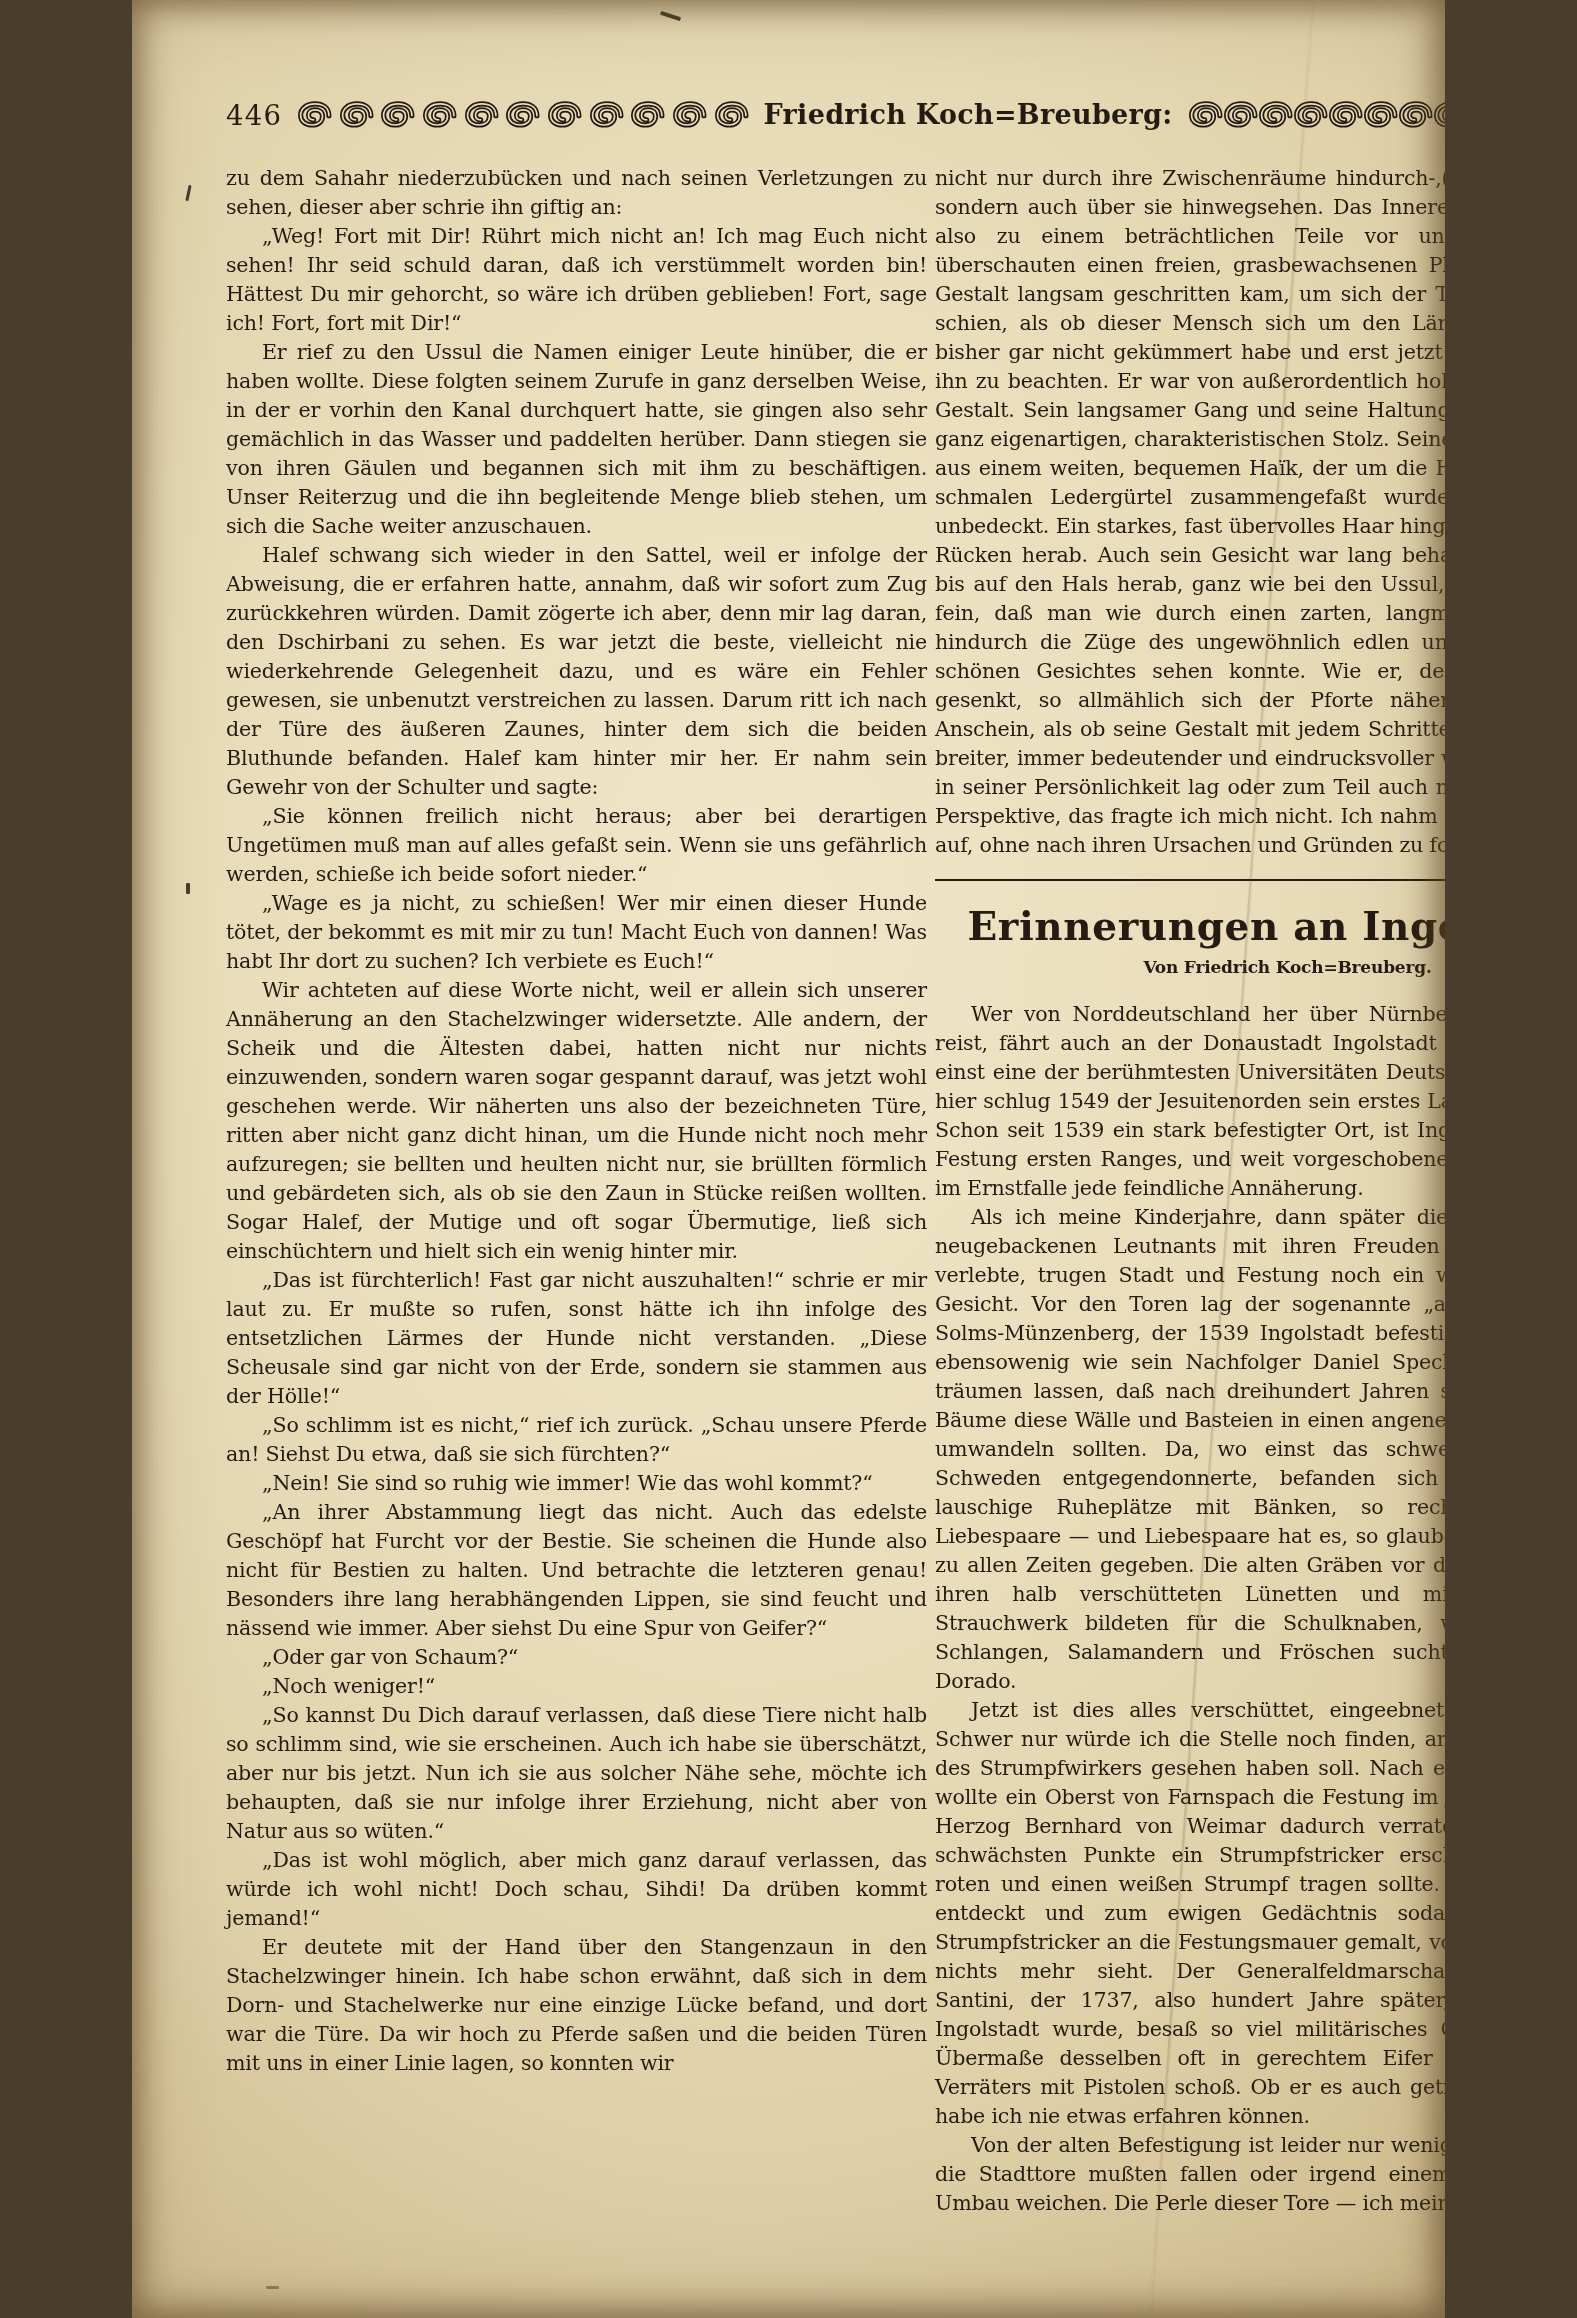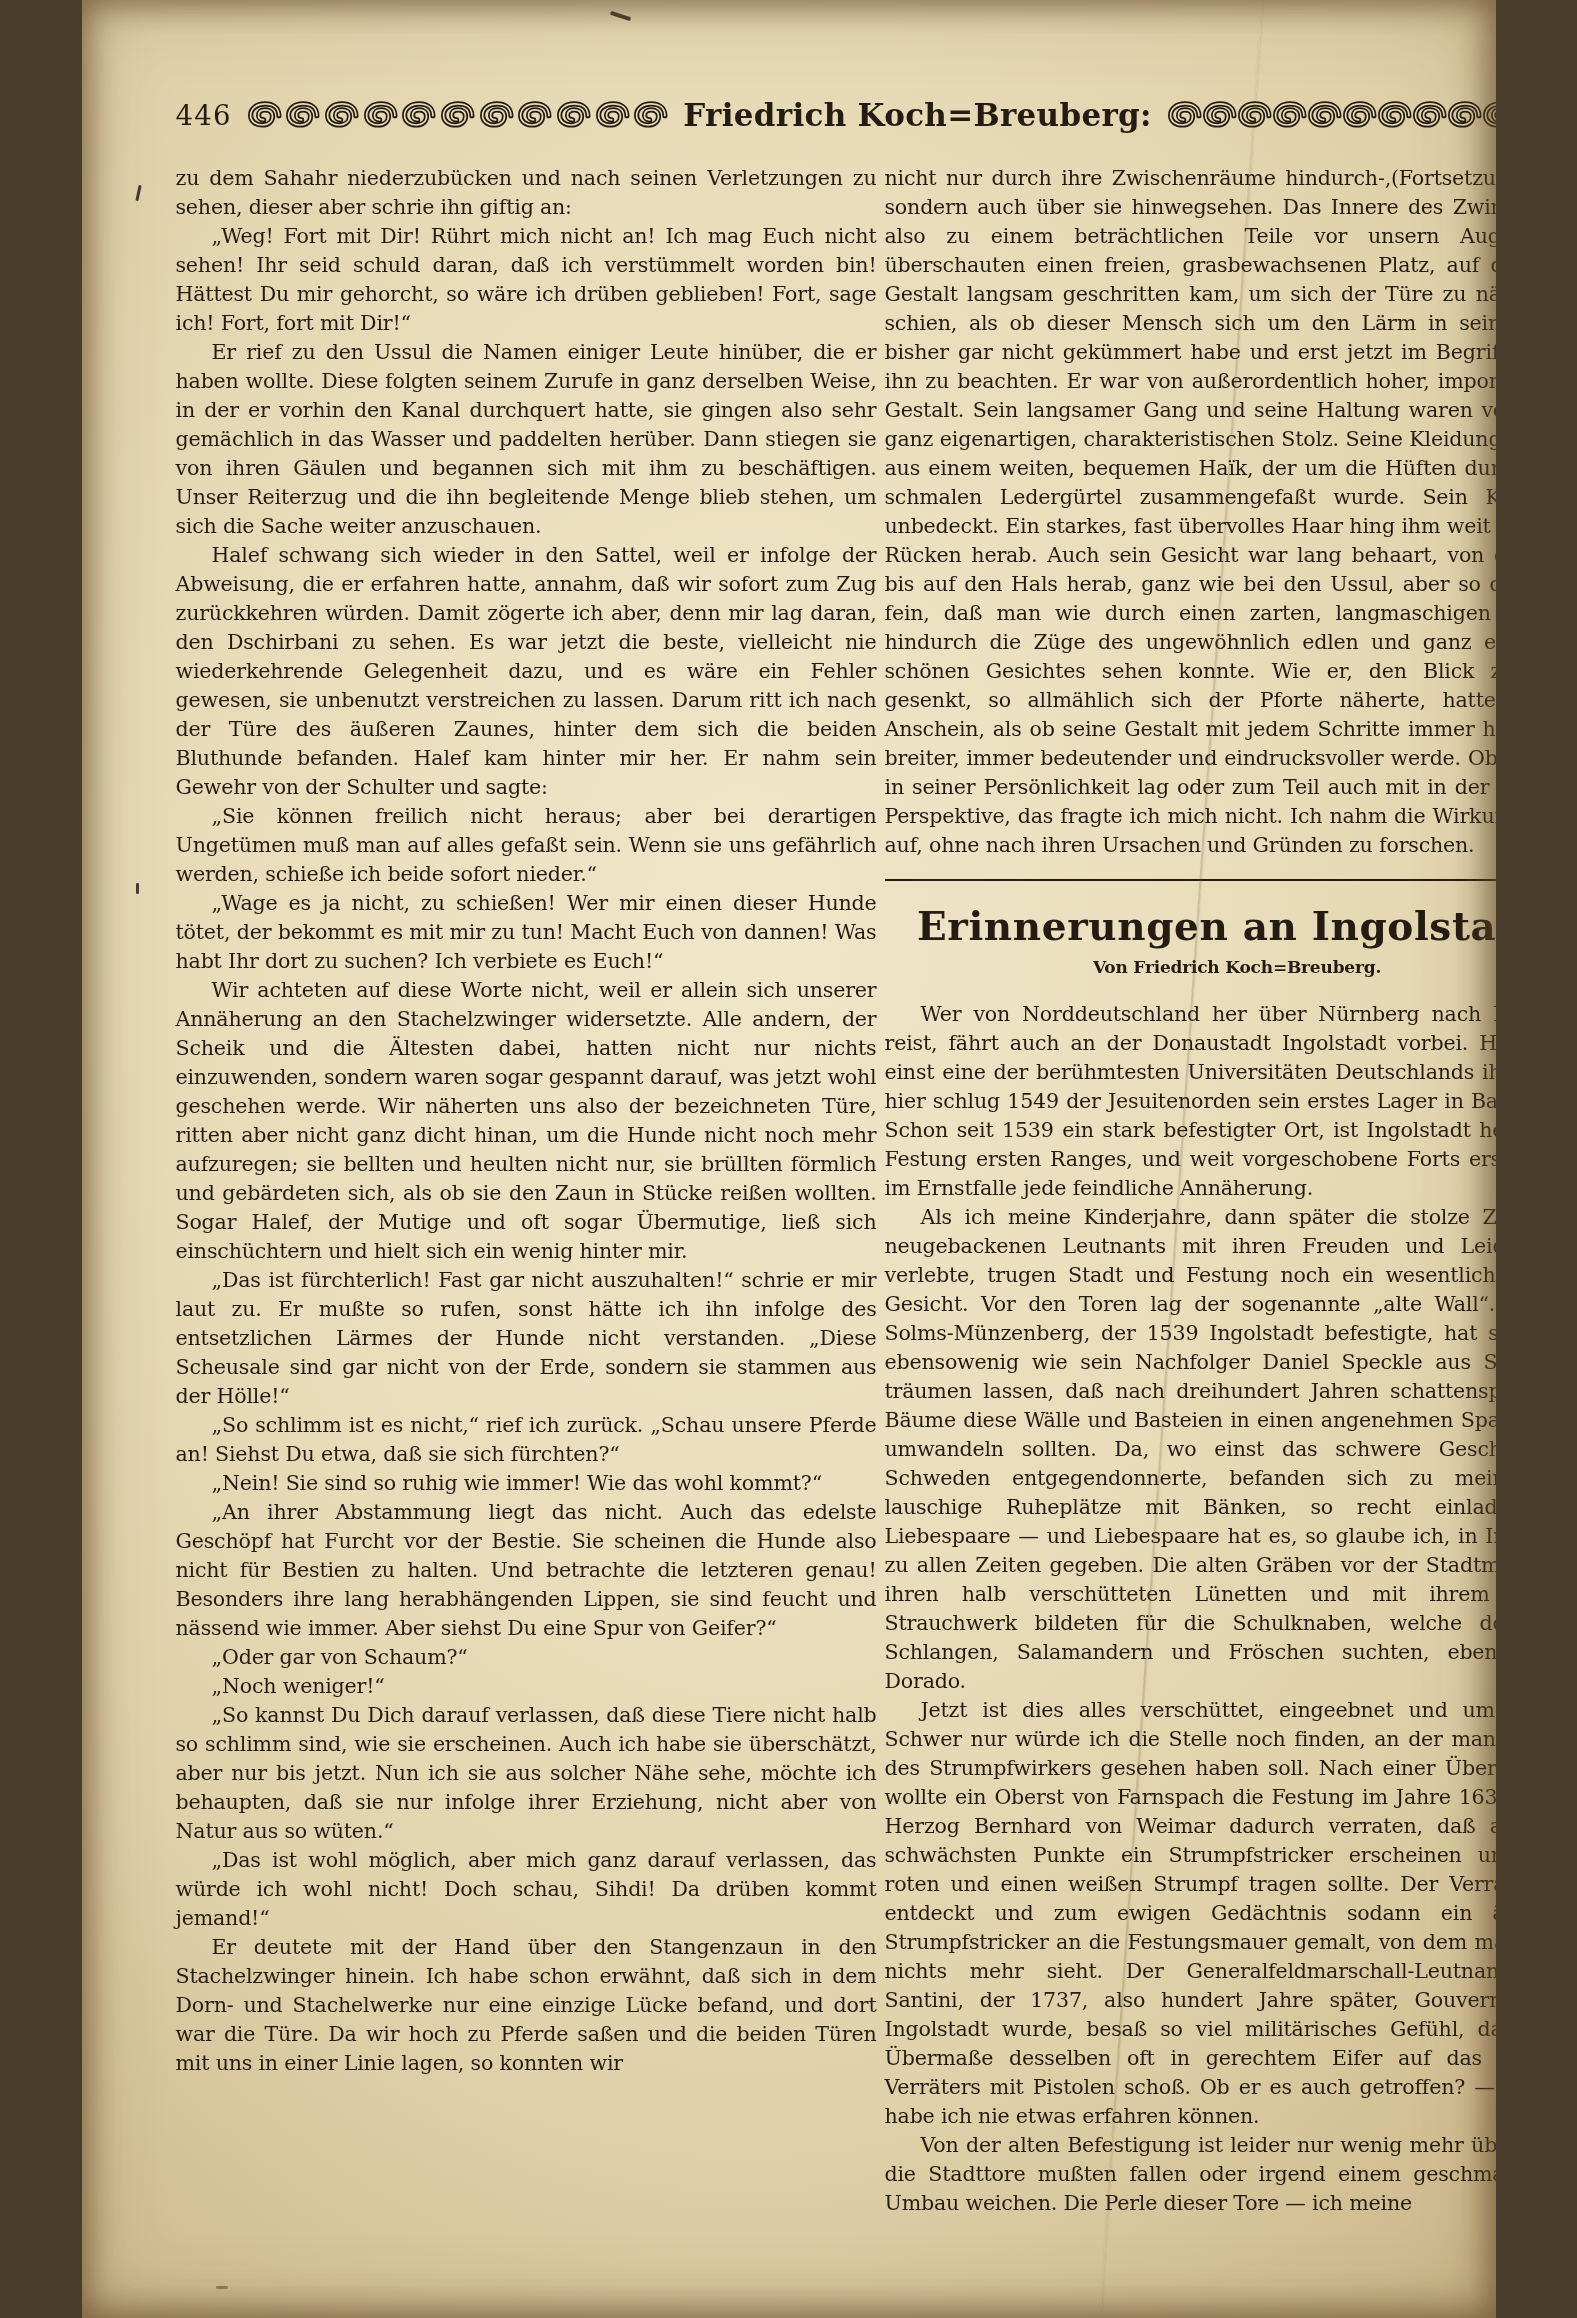--- a/index.html
+++ b/index.html
@@ -1,18 +1,18 @@
 <!DOCTYPE html>
 <html style="font-size:10px"><head>
 <meta charset="utf-8">
 <style>
   html,body{margin:0;padding:0;background:#4a3d2c;}
   .page{
     position:relative;
-    width:1414px;height:2319px;
+    width:1313px;height:2319px;
     margin:0 auto;
     background:
       radial-gradient(ellipse 1187px 1687px at 47% 40%, #f0e6c9 0%, #e9ddbb 42%, #dfd0a8 72%, #cdb88b 100%);
     font-family:"DejaVu Serif", serif;
     color:#241c12;
     overflow:hidden;
   }
   .page::after{
     content:"";position:absolute;inset:0;pointer-events:none;
     box-shadow:
@@ -22,21 +22,21 @@
       inset 0 -13.7px 34px rgba(105,80,45,.32),
       inset 0 11.2px 26px rgba(115,90,55,.22);
   }
   
   .running-head{
     position:absolute;left:94px;top:91px;width:1413px;height:47px;
     display:flex;align-items:center;gap:15px;
   }
   .page-number{font-size:27.5px;letter-spacing:1.2px;flex:0 0 auto;}
   .running-title{
-    font-size:31px;font-weight:bold;white-space:nowrap;flex:0 0 auto;
+    font-size:27px;font-weight:bold;white-space:nowrap;flex:0 0 auto;
     letter-spacing:0.3px;
   }
   .orn-group{flex:1 1 0;display:flex;justify-content:space-between;align-items:center;min-width:0;}
   .orn{width:35px;height:27.5px;flex:0 0 auto;}
   
   .columns{
     position:absolute;left:94px;top:164px;width:1422px;
     display:flex;gap:8px;
   }
   .col{

